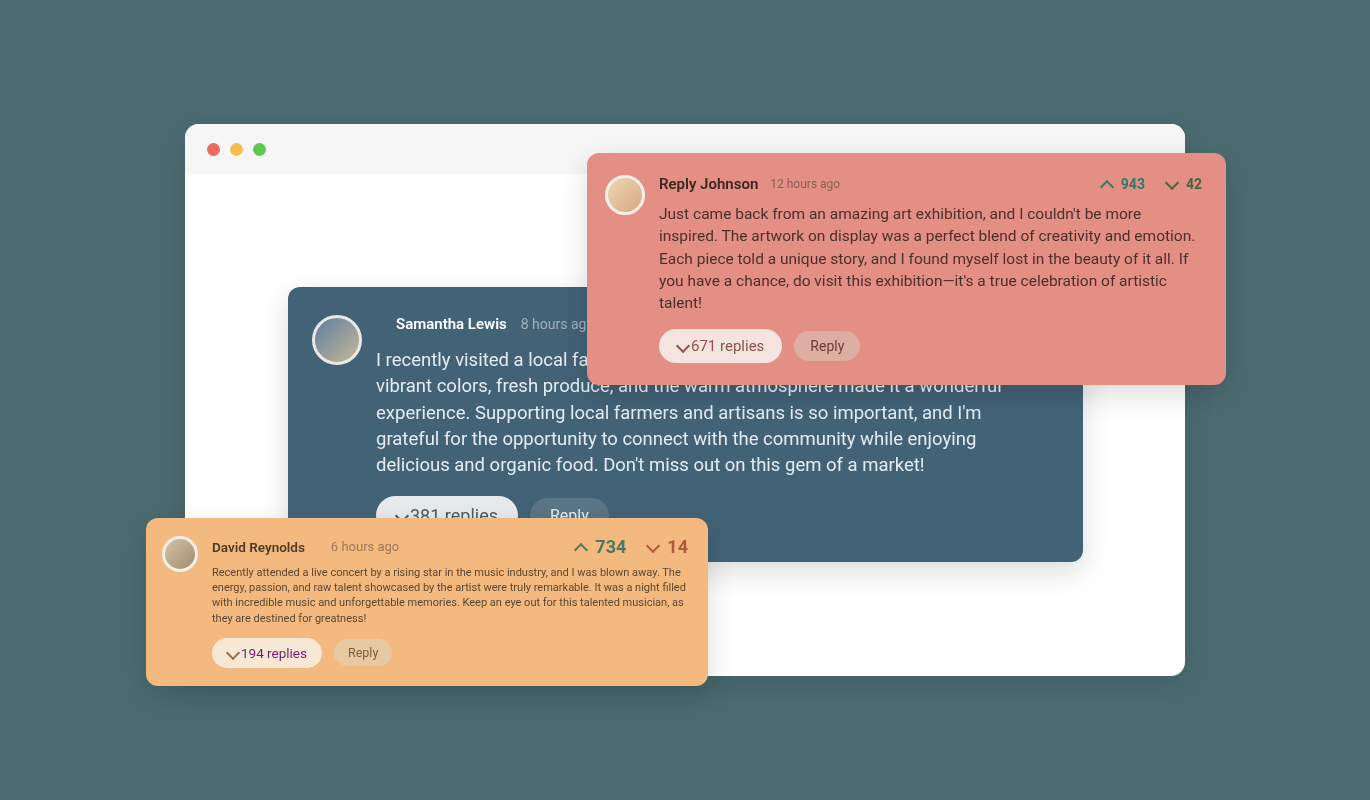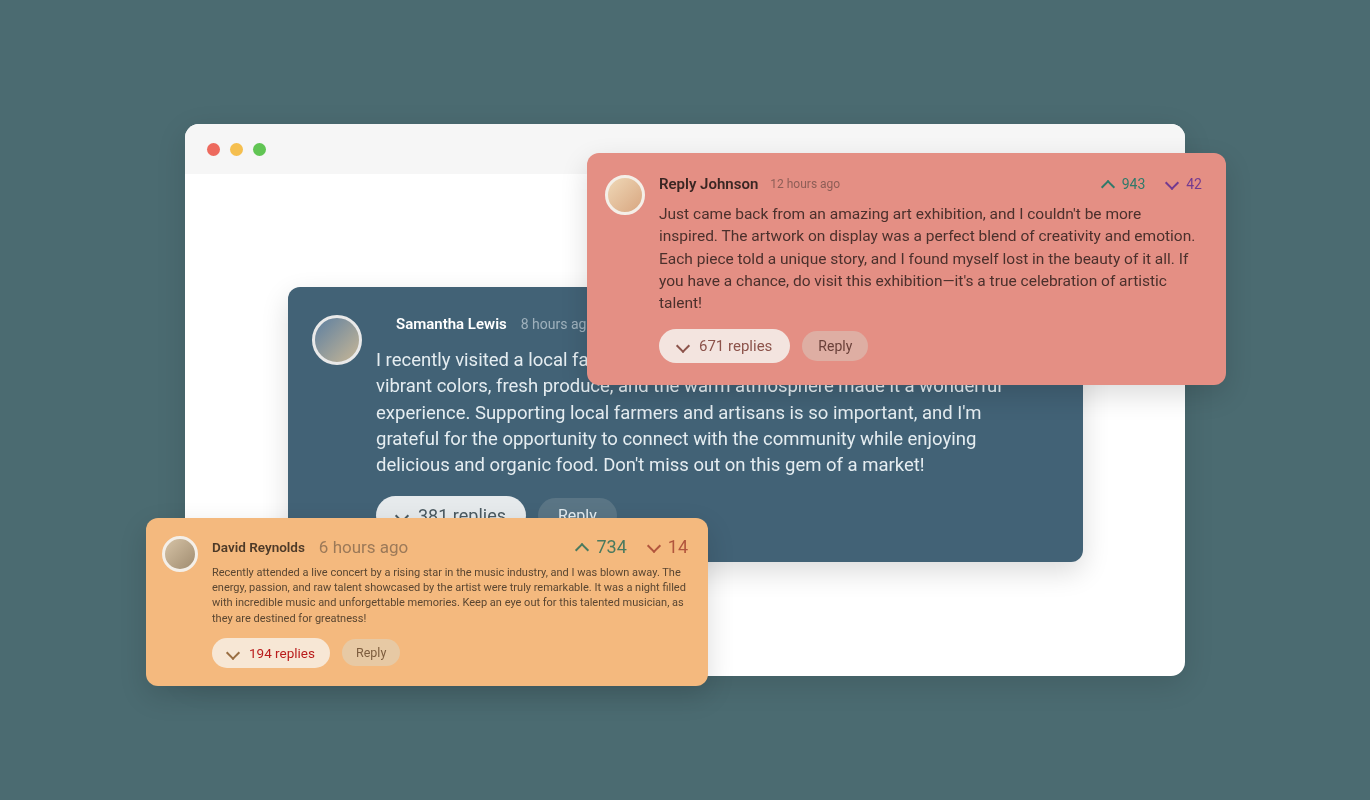--- a/index.html
+++ b/index.html
@@ -51,21 +51,21 @@
     border: 3px solid #e9e9e9;
   }
   .card-body { flex: 1 1 auto; min-width: 0; }
   .meta-row { display: flex; align-items: center; gap: 14px; }
   .name { font-weight: 600; }
   .time { opacity: .72; }
   .actions-row { display: flex; align-items: center; gap: 12px; }
   .replies-pill {
     display: inline-flex;
     align-items: center;
-    gap: 10px;
+    gap: 2px;
     border-radius: 999px;
     cursor: pointer;
   }
   .reply-btn {
     display: inline-flex;
     align-items: center;
     border-radius: 999px;
     cursor: pointer;
     justify-content: flex-end;
   }
@@ -106,21 +106,21 @@
     content:"";
     position:absolute;
     left:2px; top:1px;
     width:8px; height:8px;
     border-right:2px solid currentColor;
     border-bottom:2px solid currentColor;
     transform: rotate(45deg);
   }
   .vote-group { display:flex; align-items:center; gap:20px; margin-left:auto; }
   .vote { display:flex; align-items:center; gap:7px; cursor:pointer; }
-  .vote-num { font-weight:400; }
+  .vote-num { font-weight:700; }
 
   
   .card-blue {
     left: 288px;
     top: 287px;
     width: 795px;
     height: 275px;
     background: #426276;
     color: #e7eef2;
     padding: 28px 34px 22px 24px;
@@ -142,46 +142,46 @@
     background: #e48f84;
     color: #4b2f2b;
     padding: 22px 24px 22px 18px;
   }
   .card-salmon .avatar { width:40px; height:40px; background: linear-gradient(135deg,#efd8b7,#d8a680); border:3px solid #f4efe8;}
   .card-salmon .meta-row { gap: 12px; }
   .card-salmon .name { font-size: 15px; color:#3a2623; }
   .card-salmon .time { font-size: 12px; color:#6d4b45; }
   .card-salmon .vote-group .vote-num { font-size:14px; }
   .card-salmon .vote.up { color:#2f7a6a; }
-  .card-salmon .vote.down { color:#4c1d95; opacity:.75; }
+  .card-salmon .vote.down { color:#14532d; opacity:.75; }
   .card-salmon .text { margin-top: 10px; font-size: 15.5px; line-height: 1.44; color:#4b302c; }
   .card-salmon .actions-row { margin-top: 14px; }
   .card-salmon .replies-pill { background:#f3e4df; color:#8c534b; padding:8px 18px; font-size:15px; }
   .card-salmon .replies-pill .chevron-down { color:#8c534b; }
   .card-salmon .reply-btn { background:#deaea3; color:#6a4039; padding:7px 16px; font-size:14px; }
 
   
   .card-orange {
     left: 146px;
     top: 518px;
     width: 562px;
     background: #f4b97e;
     color: #5b4632;
     padding: 18px 20px 18px 16px;
   }
   .card-orange .avatar { width:36px; height:36px; background: linear-gradient(135deg,#d6c3a6,#a08c70); border:3px solid #f4efe8; }
-  .card-orange .meta-row { gap:14px; }
+  .card-orange .meta-row { gap:26px; }
   .card-orange .name { font-size:13.5px; color:#4d3a28; }
-  .card-orange .time { font-size:17px; color:#7a614a; }
+  .card-orange .time { font-size:13px; color:#7a614a; }
   .card-orange .vote-group .vote-num { font-size:18px; }
   .card-orange .vote.up { color:#4a7a5f; }
   .card-orange .vote.down { color:#b2563d; }
   .card-orange .text { margin-top:8px; font-size:11px; line-height:1.38; color:#5a4631; }
   .card-orange .actions-row { margin-top:12px; }
-  .card-orange .replies-pill { background:#f7e7d5; color:#b91c1c; padding:7px 15px; font-size:13.5px; }
+  .card-orange .replies-pill { background:#f7e7d5; color:#701a75; padding:7px 15px; font-size:13.5px; }
   .card-orange .replies-pill .chevron-down{ color:#9a6e42; }
   .card-orange .reply-btn { background:#e7c9a4; color:#7d5d3e; padding:6px 14px; font-size:12.5px; }
 </style>
 </head>
 <body>
 
 <div class="window">
   <div class="window-titlebar">
     <span class="traffic red"></span>
     <span class="traffic yellow"></span>

